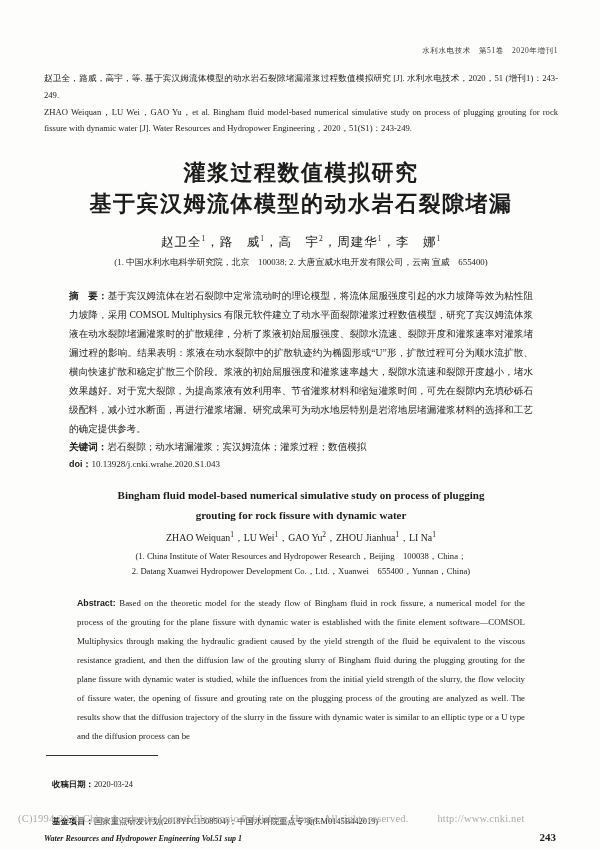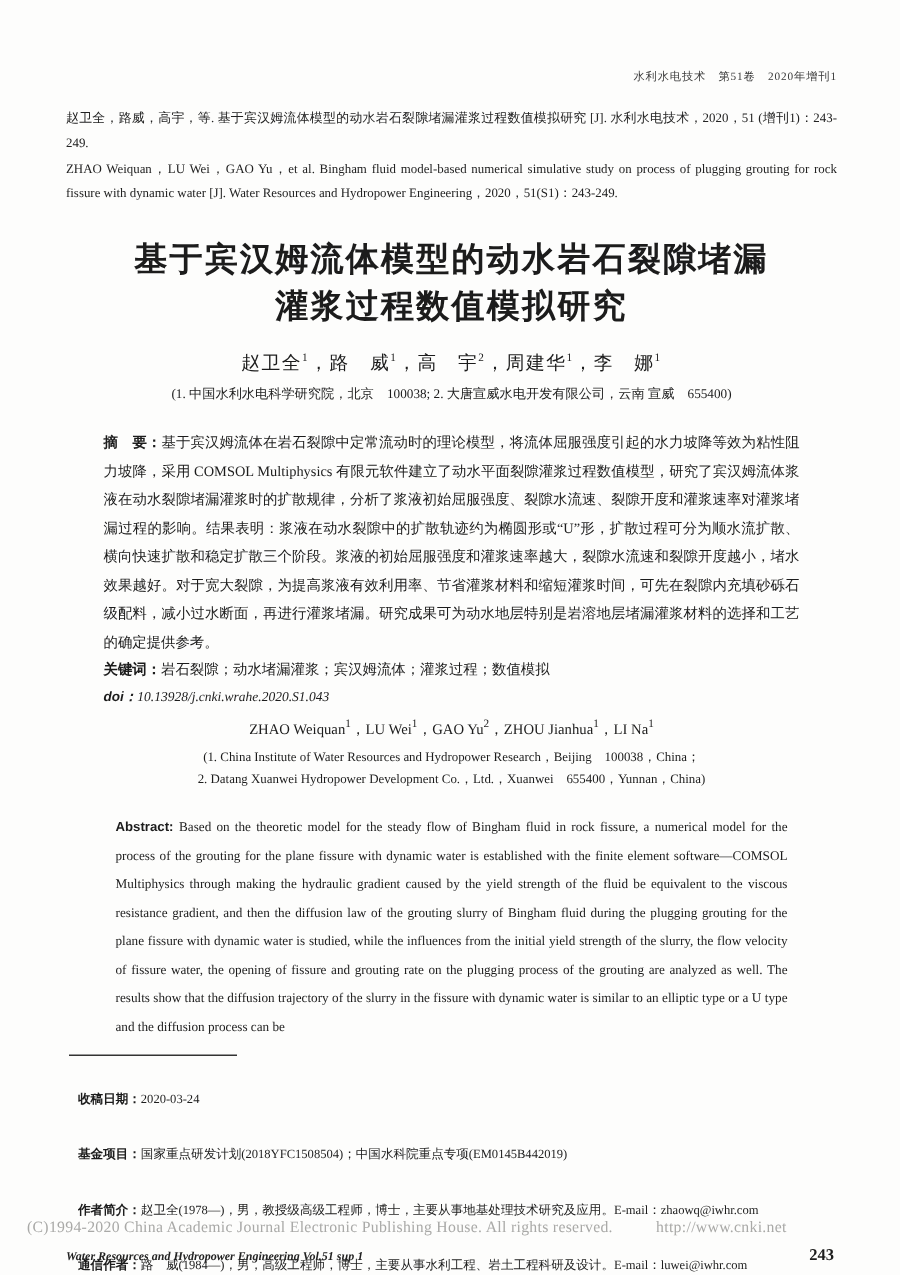--- a/index.html
+++ b/index.html
@@ -34,21 +34,21 @@
 
   .authors-cn{margin-top:15px;text-align:center;font-size:12.5px;letter-spacing:1px;}
   .authors-cn sup,.authors-en sup{font-size:7.5px;}
 
   .affil-cn{margin-top:6px;text-align:center;font-size:8.8px;}
 
   .lbl{font-family:"Liberation Sans","DejaVu Sans",sans-serif;font-weight:bold;}
 
   .abs-cn{margin:17px 25px 0;font-size:9.6px;line-height:19px;text-align:justify;}
   .kw-line{margin:0 25px;font-size:9.6px;line-height:18px;}
-  .doi-line{margin:0 25px;font-size:9px;line-height:17px;font-style:italic;}
+  .doi-line{margin:0 25px;font-size:9px;line-height:17px;}
   .clc-line{margin:0 25px;font-size:9px;line-height:17px;display:flex;}
   .clc-line .pair{margin-right:38px;white-space:nowrap;}
   .clc-line .pair:last-child{margin-right:0;}
 
   .title-en{margin:12px 30px 0;text-align:center;font-size:11px;font-weight:bold;line-height:20px;}
   .authors-en{margin-top:4px;text-align:center;font-size:9.8px;}
   .affil-en{margin-top:4px;text-align:center;font-size:8.6px;line-height:15.5px;}
 
   .abs-en{margin:14px 33px 0;font-size:8.8px;line-height:19px;text-align:justify;}
 
@@ -76,22 +76,22 @@
   <div class="content">
 
     <div class="journal-header">水利水电技术　第51卷　2020年增刊1</div>
 
     <div class="citation">
       <p>赵卫全，路威，高宇，等. 基于宾汉姆流体模型的动水岩石裂隙堵漏灌浆过程数值模拟研究 [J]. 水利水电技术，2020，51 (增刊1)：243-249.</p>
       <p>ZHAO Weiquan，LU Wei，GAO Yu，et al. Bingham fluid model-based numerical simulative study on process of plugging grouting for rock fissure with dynamic water [J]. Water Resources and Hydropower Engineering，2020，51(S1)：243-249.</p>
     </div>
 
     <div class="title-cn">
+      <div>灌浆过程数值模拟研究</div>
       <div>基于宾汉姆流体模型的动水岩石裂隙堵漏</div>
-      <div>灌浆过程数值模拟研究</div>
     </div>
 
     <div class="authors-cn">
       <span><span>赵卫全</span><sup>1</sup><span>，</span></span><span><span>路　威</span><sup>1</sup><span>，</span></span><span><span>高　宇</span><sup>2</sup><span>，</span></span><span><span>周建华</span><sup>1</sup><span>，</span></span><span><span>李　娜</span><sup>1</sup><span></span></span>
     </div>
 
     <div class="affil-cn">(1. 中国水利水电科学研究院，北京　100038; 2. 大唐宣威水电开发有限公司，云南 宣威　655400)</div>
 
     <div class="abs-cn">
       <span class="lbl">摘　要：</span><span>基于宾汉姆流体在岩石裂隙中定常流动时的理论模型，将流体屈服强度引起的水力坡降等效为粘性阻力坡降，采用 COMSOL Multiphysics 有限元软件建立了动水平面裂隙灌浆过程数值模型，研究了宾汉姆流体浆液在动水裂隙堵漏灌浆时的扩散规律，分析了浆液初始屈服强度、裂隙水流速、裂隙开度和灌浆速率对灌浆堵漏过程的影响。结果表明：浆液在动水裂隙中的扩散轨迹约为椭圆形或“U”形，扩散过程可分为顺水流扩散、横向快速扩散和稳定扩散三个阶段。浆液的初始屈服强度和灌浆速率越大，裂隙水流速和裂隙开度越小，堵水效果越好。对于宽大裂隙，为提高浆液有效利用率、节省灌浆材料和缩短灌浆时间，可先在裂隙内充填砂砾石级配料，减小过水断面，再进行灌浆堵漏。研究成果可为动水地层特别是岩溶地层堵漏灌浆材料的选择和工艺的确定提供参考。</span>
@@ -99,20 +99,24 @@
 
     <div class="kw-line">
       <span class="lbl">关键词：</span><span>岩石裂隙；动水堵漏灌浆；宾汉姆流体；灌浆过程；数值模拟</span>
     </div>
 
     <div class="doi-line">
       <span class="lbl">doi：</span><span>10.13928/j.cnki.wrahe.2020.S1.043</span>
     </div>
 
 
+    <div class="title-en">
+      <div>Bingham fluid model-based numerical simulative study on process of plugging</div>
+      <div>grouting for rock fissure with dynamic water</div>
+    </div>
 
     <div class="authors-en">
       <span><span>ZHAO Weiquan</span><sup>1</sup><span>，</span></span><span><span>LU Wei</span><sup>1</sup><span>，</span></span><span><span>GAO Yu</span><sup>2</sup><span>，</span></span><span><span>ZHOU Jianhua</span><sup>1</sup><span>，</span></span><span><span>LI Na</span><sup>1</sup><span></span></span>
     </div>
 
     <div class="affil-en">
       <div>(1. China Institute of Water Resources and Hydropower Research，Beijing　100038，China；</div>
       <div>2. Datang Xuanwei Hydropower Development Co.，Ltd.，Xuanwei　655400，Yunnan，China)</div>
     </div>
 

